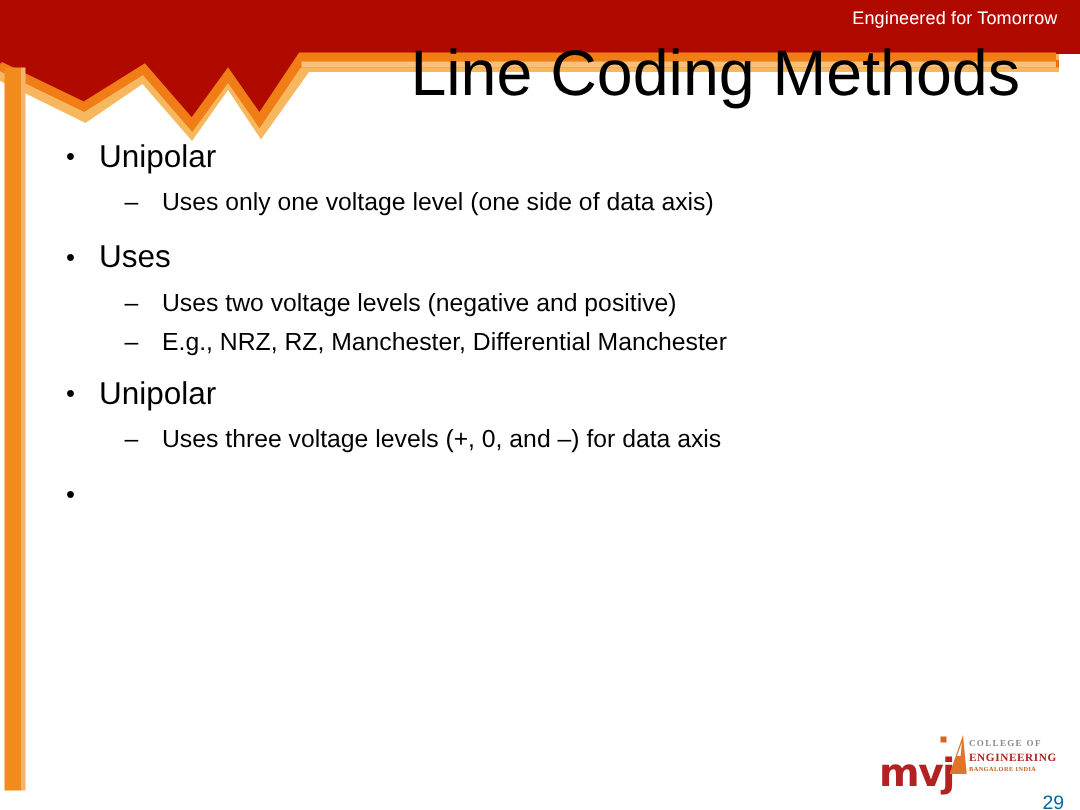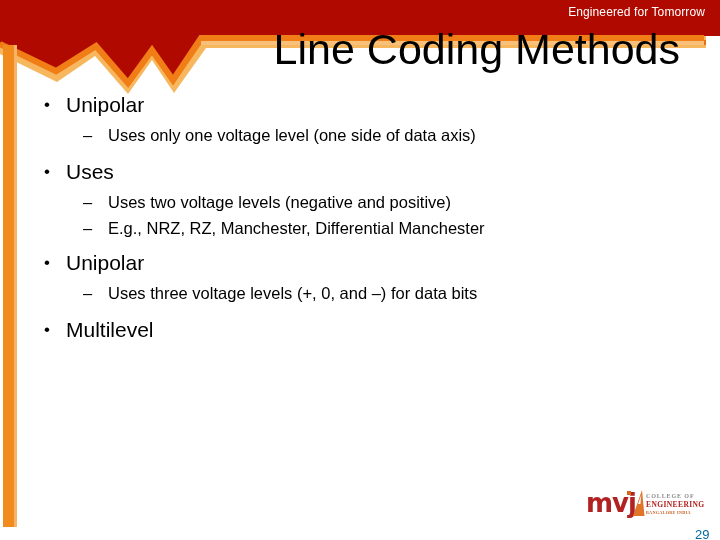--- a/index.html
+++ b/index.html
@@ -114,21 +114,21 @@
   #footer-logo {
     position: absolute;
     left: 586px;
     top: 489px;
     width: 108px;
     height: 34px;
   }
   #logo-mvj {
     position: absolute;
     left: 0;
-    top: 0;
+    top: 13px;
     font-size: 26px;
     font-weight: bold;
     color: #b22222;
     letter-spacing: -1px;
     line-height: 28px;
     font-family: "DejaVu Sans", sans-serif;
   }
   #logo-dot {
     position: absolute;
     left: 41px;
@@ -247,28 +247,27 @@
       </div>
     </div>
 
     <div class="group">
       <div class="bullet-l1">
         <span class="marker">•</span>
         <span>Unipolar</span>
       </div>
       <div class="bullet-l2">
         <span class="marker">–</span>
-        <span>Uses three voltage levels  (+, 0, and –) for data bits</span>
+        <span>Uses three voltage levels  (+, 0, and –) for data axis</span>
       </div>
     </div>
 
     <div class="group">
       <div class="bullet-l1">
         <span class="marker">•</span>
-        <span>Multilevel</span>
       </div>
     </div>
 
   </div>
 
   <div id="footer-logo">
     <div id="logo-mvj">mvj</div>
     <div id="logo-dot"></div>
     <svg id="logo-mark" viewBox="0 0 12 27" xmlns="http://www.w3.org/2000/svg">
       <path d="M9,0 L11.5,26 L0,26 Z" fill="#e0752a"></path>

